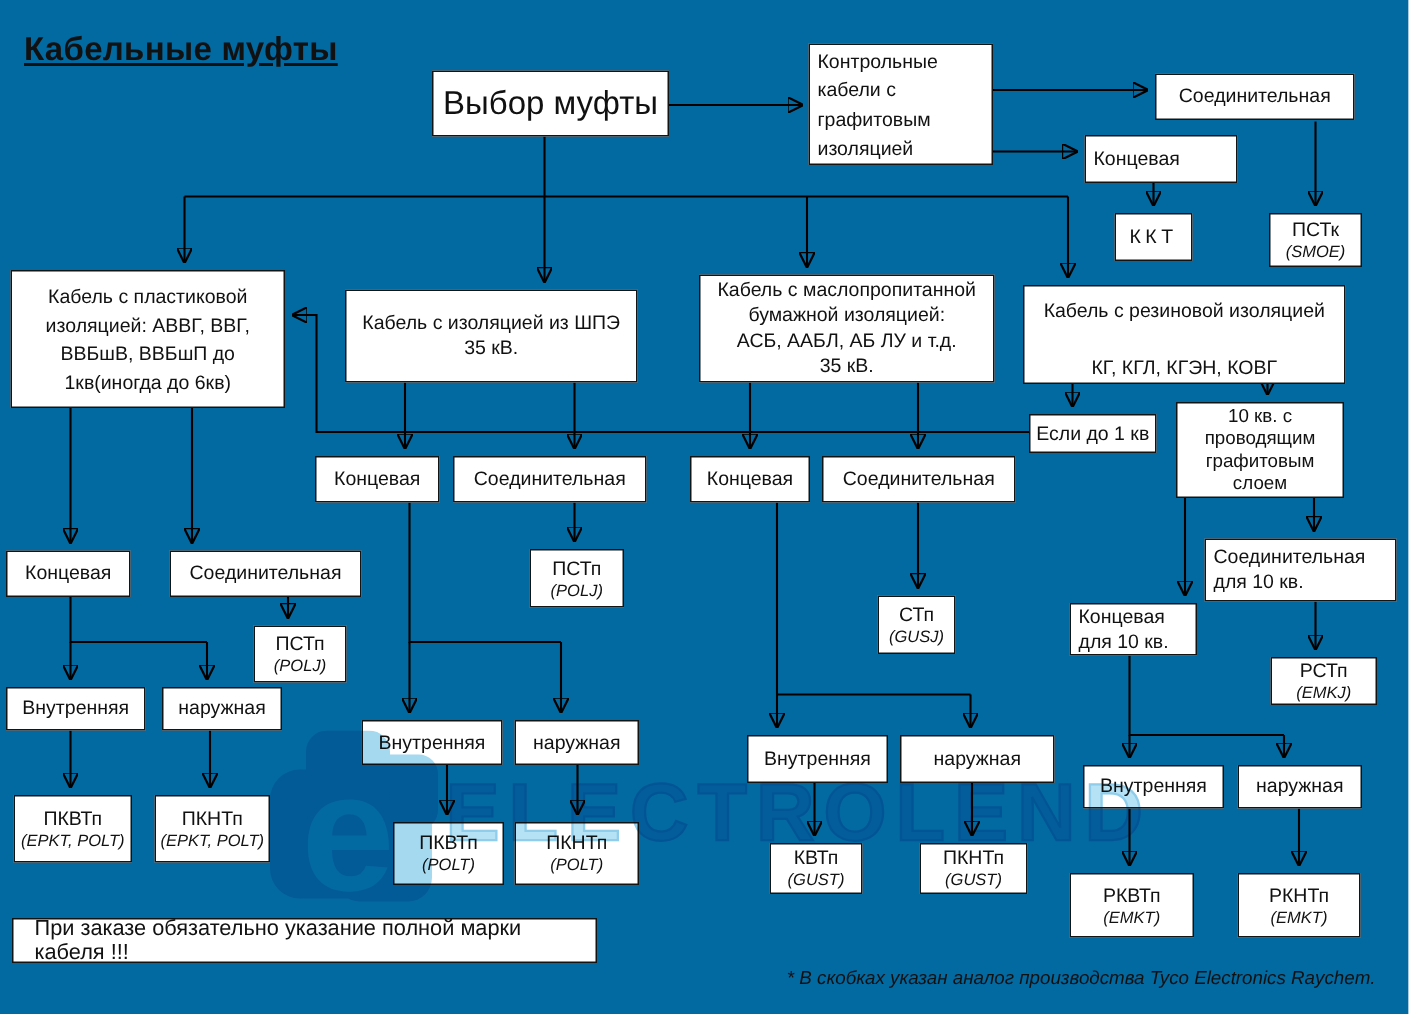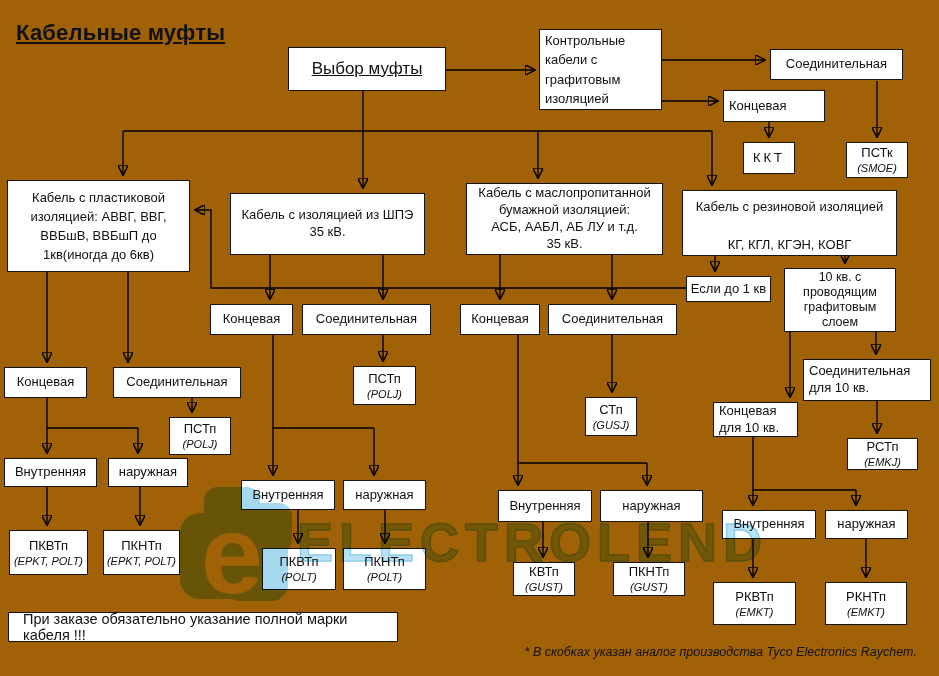--- a/index.html
+++ b/index.html
@@ -1,24 +1,24 @@
 <!DOCTYPE html>
 <html><head>
 <meta charset="utf-8">
 <style>
   html,body{margin:0;padding:0;background:#fff;}
-  #stage{position:relative;width:939px;height:676px;background:#a16207;overflow:hidden;
+  #stage{position:relative;width:939px;height:676px;background:#0369a1;overflow:hidden;
          font-family:"Liberation Sans","DejaVu Sans",sans-serif;color:#111;}
   #connectors{position:absolute;left:0;top:0;z-index:1;}
   #connectors path{stroke:#000;stroke-width:1.4;fill:none;}
   .node{position:absolute;z-index:2;border:1.5px solid #141414;background:#fff;box-sizing:border-box;
         display:flex;flex-direction:column;justify-content:center;align-items:center;
         font-size:13px;line-height:1.3;text-align:center;}
   .node .line{display:block;white-space:nowrap;}
-  .big{font-size:17px;text-decoration:underline;}
+  .big{font-size:22px;}
   .lh145{line-height:1.47;}
   .left-al{align-items:flex-start;text-align:left;padding-left:5px;}
   .top-al{justify-content:space-between;padding-top:6px;line-height:1.55;}
   .code .line:nth-child(2){font-style:italic;font-size:11px;line-height:1.15;}
   .kkt{letter-spacing:3px;text-align:center;}
   .grafit{font-size:12.5px;line-height:1.22;}
   #title{position:absolute;left:16px;top:20px;z-index:2;font-size:22px;font-weight:bold;
          text-decoration:underline;letter-spacing:0.2px;}
   #note{position:absolute;left:8px;top:612px;width:390px;height:30px;z-index:2;border:1.5px solid #141414;
         box-sizing:border-box;display:flex;align-items:center;padding-left:14px;font-size:14.5px;background:#fff;}

